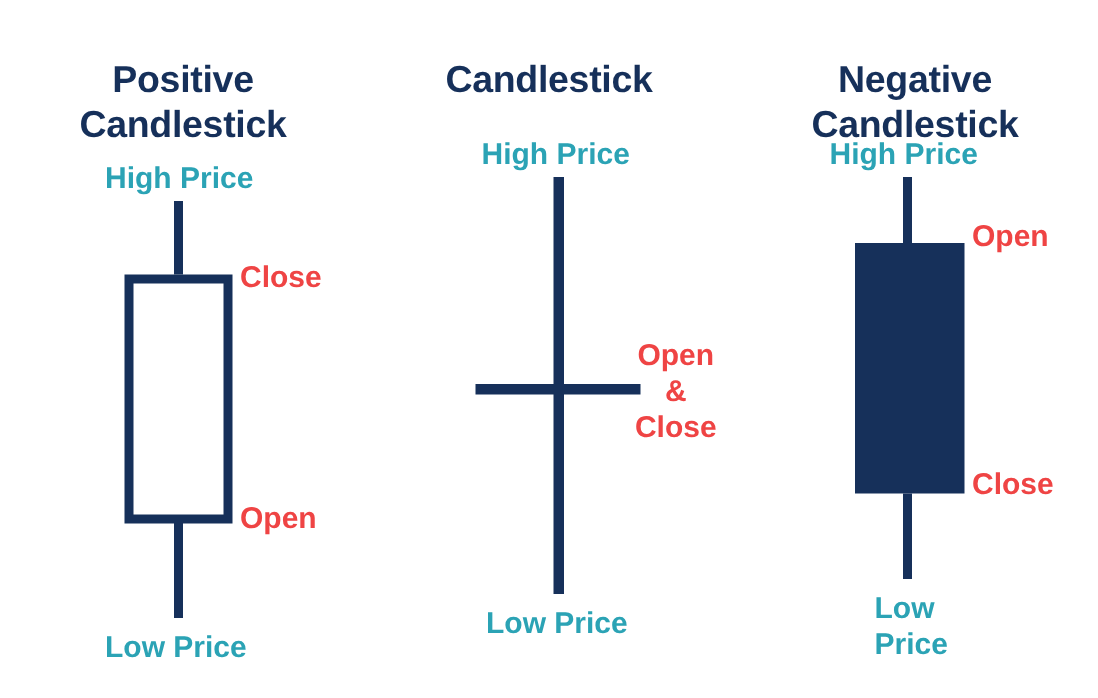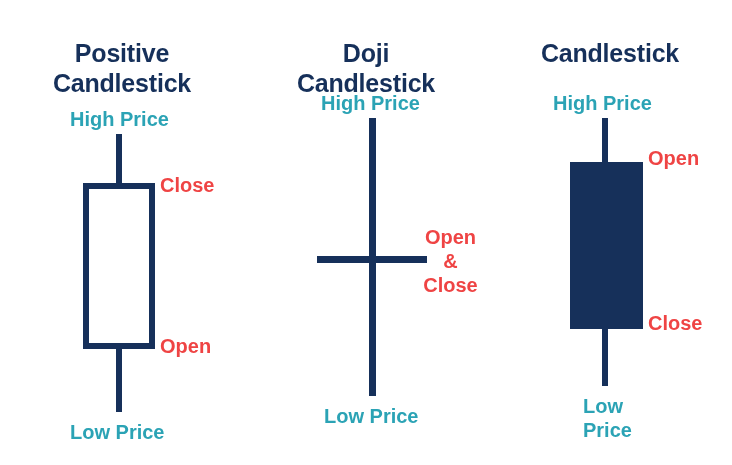--- a/index.html
+++ b/index.html
@@ -136,40 +136,40 @@
     <div class="lbl orange" id="pos-open-label">Open</div>
 
     <div class="wick" id="pos-lower-wick"></div>
 
     <div class="lbl teal" id="pos-low-label">Low Price</div>
   </div>
 
   <div class="panel" id="panel-doji">
 
     <div class="panel-title">
-      <span class="t-line">Doji</span>
       <span class="t-line">Candlestick</span>
     </div>
   </div>
 
   <div class="lbl teal" id="doji-high-label">High Price</div>
 
   <div class="doji-stem" id="doji-stem"></div>
 
   <div class="doji-cross" id="doji-cross"></div>
 
   <div class="lbl orange" id="doji-oc-label">Open
 &amp;
 Close</div>
 
   <div class="lbl teal" id="doji-low-label">Low Price</div>
 
   <div class="panel" id="panel-negative">
 
     <div class="panel-title">
+      <span class="t-line">Negative</span>
       <span class="t-line">Candlestick</span>
     </div>
   </div>
 
   <div class="lbl teal" id="neg-high-label">High Price</div>
 
   <div class="wick" id="neg-upper-wick"></div>
 
   <div class="body-filled" id="neg-body"></div>
 

